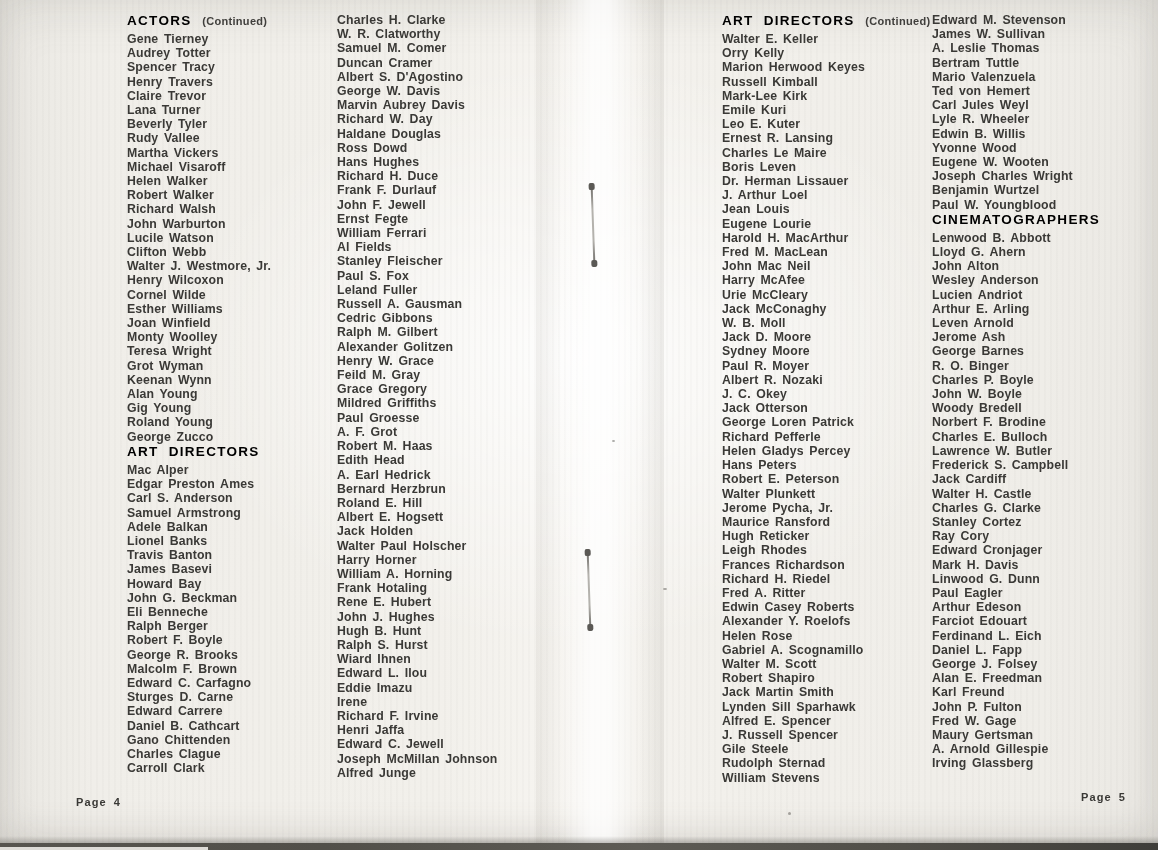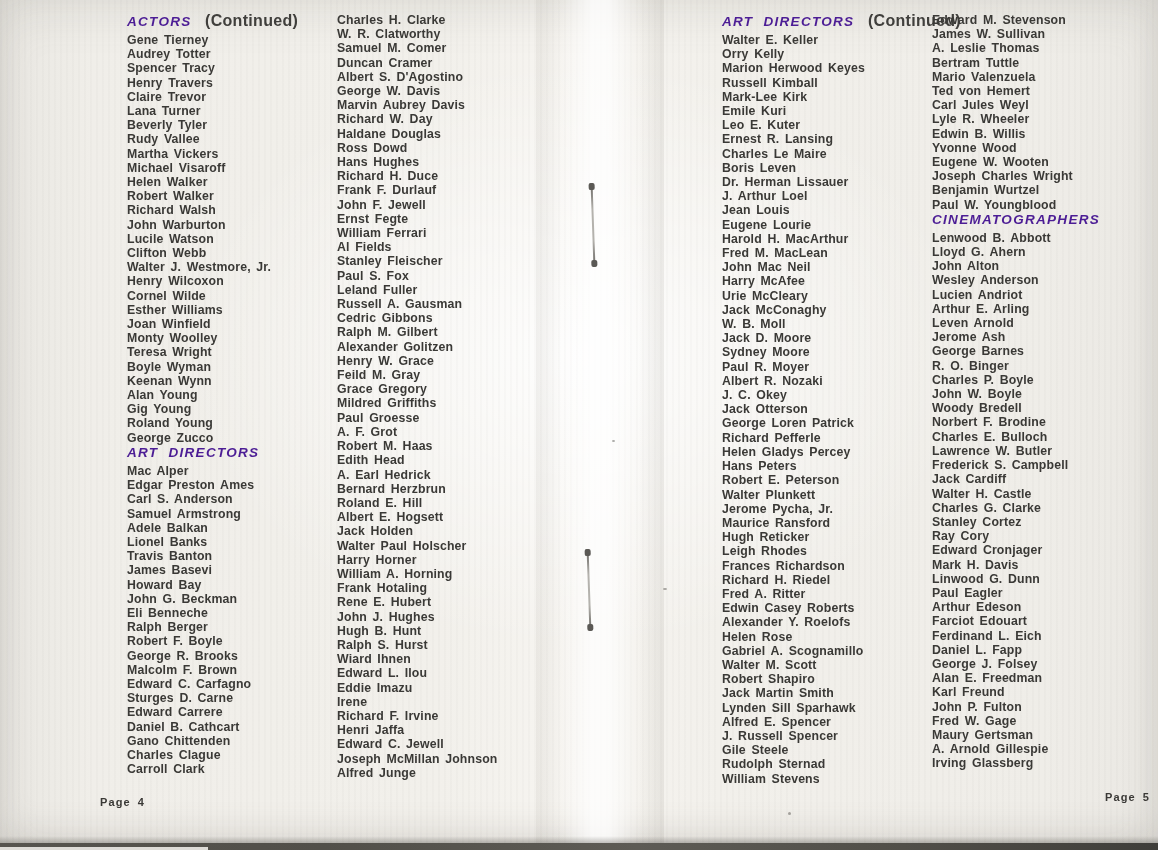--- a/index.html
+++ b/index.html
@@ -60,31 +60,31 @@
   }
   .col-1{left:127px;}
   .col-2{left:337px;}
   .col-3{left:722px;width:215px;}
   .col-4{left:932px;width:215px;}
   .section-header{
     line-height:16px;margin:0 0 3px 0;white-space:nowrap;
   }
   .section-header:not(:first-child){}
   .hdr-title{
-    font-weight:700;font-size:13.5px;color:#4c1d95;
-    letter-spacing:1.3px;word-spacing:5px;font-style:italic;
+    font-weight:700;font-size:13.5px;color:#000000;
+    letter-spacing:1.3px;word-spacing:5px;
   }
   .hdr-suffix{
-    font-weight:600;font-size:16px;color:#403f3c;letter-spacing:0.3px;
+    font-weight:600;font-size:11px;color:#403f3c;letter-spacing:0.3px;
   }
   .name-line{white-space:nowrap;}
   .page-label{
     position:absolute;
     font-size:11px;font-weight:700;color:#3a3936;
-    letter-spacing:1.1px;word-spacing:3px;margin-left:24px;
+    letter-spacing:1.1px;word-spacing:3px;
   }
   .page-label.left{left:76px;top:796px;}
   .page-label.right{left:1081px;top:791px;}
   .speck{position:absolute;background:rgba(70,68,64,0.45);border-radius:50%;}
 </style>
 </head>
 <body>
 
 <div class="scan">
   <div class="paper"></div>
@@ -110,21 +110,21 @@
       <div class="name-line">John Warburton</div>
       <div class="name-line">Lucile Watson</div>
       <div class="name-line">Clifton Webb</div>
       <div class="name-line">Walter J. Westmore, Jr.</div>
       <div class="name-line">Henry Wilcoxon</div>
       <div class="name-line">Cornel Wilde</div>
       <div class="name-line">Esther Williams</div>
       <div class="name-line">Joan Winfield</div>
       <div class="name-line">Monty Woolley</div>
       <div class="name-line">Teresa Wright</div>
-      <div class="name-line">Boyle Wyman</div>
+      <div class="name-line">Grot Wyman</div>
       <div class="name-line">Keenan Wynn</div>
       <div class="name-line">Alan Young</div>
       <div class="name-line">Gig Young</div>
       <div class="name-line">Roland Young</div>
       <div class="name-line">George Zucco</div>
       <div class="section-header"><span class="hdr-title">ART DIRECTORS</span></div>
       <div class="name-line">Mac Alper</div>
       <div class="name-line">Edgar Preston Ames</div>
       <div class="name-line">Carl S. Anderson</div>
       <div class="name-line">Samuel Armstrong</div>

